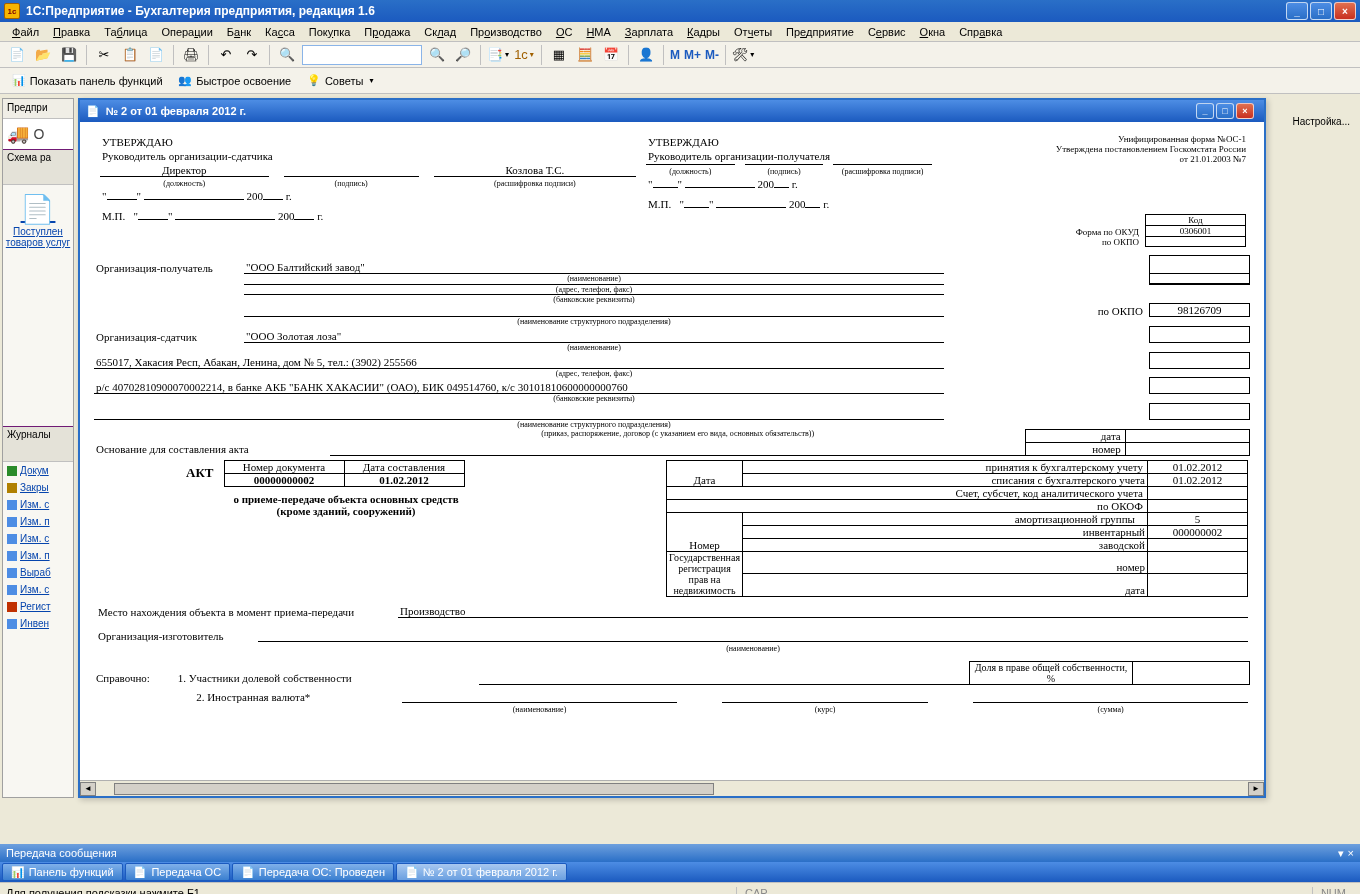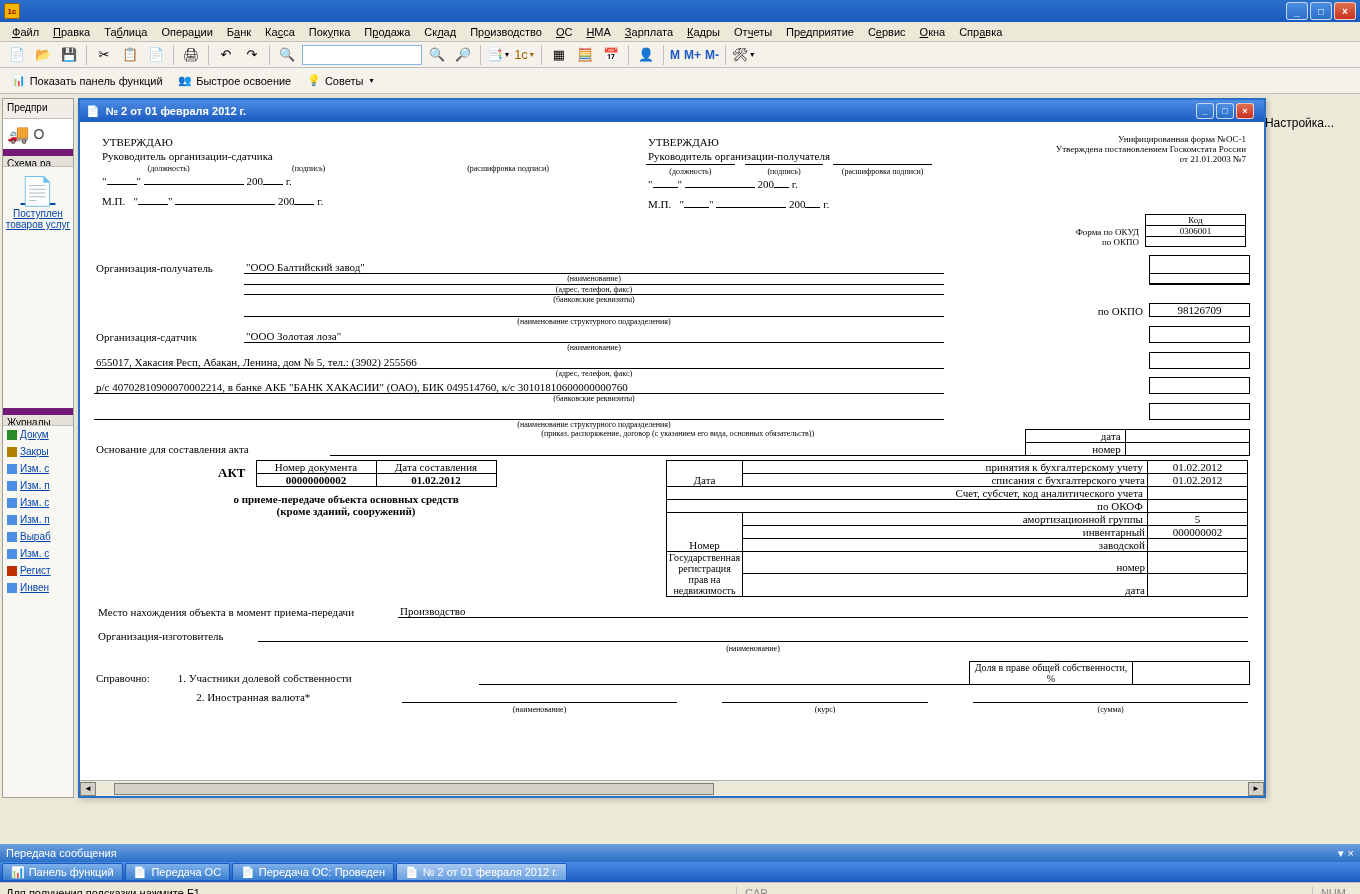--- a/index.html
+++ b/index.html
@@ -25,25 +25,25 @@
 .sep { width: 1px; height: 20px; background: #c0c0c0; margin: 0 2px; }
 .tlabel { display: inline-flex; align-items: center; gap: 4px; padding: 2px 6px; }
 .drop { font-size: 8px; margin-left: 2px; }
 .tinput { width: 120px; height: 20px; border: 1px solid #8ab4e8; background: #fff; }
 .mtxt { color: #1b5abf; font-weight: bold; font-size: 12px; }
 
 
 .workarea { position: relative; height: 750px; background: #ece9d8; }
 .leftstrip { position: absolute; left: 2px; top: 4px; width: 72px; height: 700px; background: #f8f7f2; border: 1px solid #a0a0a0; }
 .leftstrip .tab { height: 20px; background: #f0eee6; border-bottom: 1px solid #c0c0c0; font-size: 10px; padding: 3px 4px; overflow: hidden; white-space: nowrap; }
-.leftstrip .hdr { height: 18px; background: #e4e2d8; border-top: 7px solid #701a75; border-bottom: 1px solid #c0c0c0; font-size: 10px; padding: 2px 4px; overflow: hidden; white-space: nowrap; }
+.leftstrip .hdr { height: 36px; background: #e4e2d8; border-top: 1px solid #701a75; border-bottom: 1px solid #c0c0c0; font-size: 10px; padding: 2px 4px; overflow: hidden; white-space: nowrap; }
 .leftstrip .it { padding: 3px 4px; font-size: 10px; color: #0645ad; text-decoration: underline; overflow: hidden; white-space: nowrap; display: flex; align-items: center; gap: 3px; }
 .leftstrip .it .sq { width: 10px; height: 10px; display: inline-block; flex-shrink: 0; }
 .leftstrip .bigitem { text-align: center; padding: 8px 2px; color: #0645ad; text-decoration: underline; font-size: 10px; }
-.rightlbl { position: absolute; right: 26px; top: 22px; font-size: 12px; }
+.rightlbl { position: absolute; right: 10px; top: 22px; font-size: 10px; }
 
 
 .docwin { position: absolute; left: 78px; top: 4px; width: 1188px; height: 700px; background: #fff; border: 2px solid #2a6fc7; box-shadow: 2px 2px 6px rgba(0,0,0,.2); display: flex; flex-direction: column; }
 .docwin .dtitle { height: 22px; background: linear-gradient(#4d8de4,#1b5abf); color: #fff; display: flex; align-items: center; padding: 0 6px; font-weight: bold; }
 .docwin .dtitle .winbtns { gap: 2px; }
 .docwin .dtitle .winbtn { width: 18px; height: 16px; font-size: 9px; }
 .docbody { flex: 1; overflow: hidden; position: relative; }
 .docpage { position: absolute; left: 0; top: 0; width: 100%; padding: 10px 14px 10px 14px; font-family: "Times New Roman", serif; font-size: 11px; color: #000; }
 .docpage td { padding: 0 2px; vertical-align: bottom; }
 .ul { border-bottom: 1px solid #000; }
@@ -66,20 +66,21 @@
 
 
 .approve-block { width: 540px; }
 .rowgap { height: 4px; }
 </style>
 </head>
 <body>
 
 <div class="titlebar">
   <span class="icon">1c</span>
+  <span class="ttl">1С:Предприятие  - Бухгалтерия предприятия, редакция 1.6</span>
   <div class="winbtns">
     <div class="winbtn min">_</div>
     <div class="winbtn max">□</div>
     <div class="winbtn close">×</div>
   </div>
 </div>
 
 <div class="menubar">
   <span><u>Ф</u>айл</span>
   <span><u>П</u>равка</span>
@@ -222,20 +223,27 @@
           <td style="width:540px;vertical-align:top;">
             <table class="approve-block">
               <tbody>
                       <tr>
                         <td colspan="5">УТВЕРЖДАЮ</td>
                       </tr>
               <tr>
                         <td colspan="5">Руководитель организации-сдатчика</td>
                       </tr>
               <tr>
+                <td class="ul ctr" style="width:150px;">Директор</td>
+                <td style="width:10px;"></td>
+                <td class="ul" style="width:120px;"></td>
+                <td style="width:10px;"></td>
+                <td class="ul ctr" style="width:180px;">Козлова Т.С.</td>
+              </tr>
+              <tr>
                         <td class="sm">(должность)</td>
                         <td></td>
                         <td class="sm">(подпись)</td>
                         <td></td>
                         <td class="sm">(расшифровка подписи)</td>
                       </tr>
               <tr>
                         <td colspan="5">"<span class="ul" style="display:inline-block;width:30px;"></span>" <span class="ul" style="display:inline-block;width:100px;"></span> <span>200</span><span class="ul" style="display:inline-block;width:20px;"></span> <span>г.</span></td>
                       </tr>
               <tr class="rowgap">
@@ -428,21 +436,21 @@
             <td class="bd" style="width:100px;"></td>
           </tr>
         </tbody>
           </table>
 
         <table style="width:100%;border-collapse:collapse;margin-top:4px;">
           <tbody>
               <tr>
 
             <td style="width:570px;vertical-align:top;">
-              <table style="border-collapse:collapse;margin-left:120px;">
+              <table style="border-collapse:collapse;margin-left:88px;">
                 <tbody>
                       <tr>
                   <td rowspan="2" class="b" style="padding-right:10px;vertical-align:middle;font-size:13px;">АКТ</td>
                   <td class="bd ctr" style="width:120px;">Номер документа</td>
                   <td class="bd ctr" style="width:120px;">Дата составления</td>
                 </tr>
                 <tr>
                         <td class="bd ctr b">00000000002</td>
                         <td class="bd ctr b">01.02.2012</td>
                       </tr>
@@ -467,21 +475,21 @@
                 <tr>
                         <td colspan="2" class="bd rt" style="padding-right:4px;">Счет, субсчет, код аналитического учета</td>
                         <td class="bd"></td>
                       </tr>
                 <tr>
                         <td colspan="2" class="bd rt" style="padding-right:4px;">по ОКОФ</td>
                         <td class="bd"></td>
                       </tr>
                 <tr>
                         <td class="bd ctr" rowspan="3">Номер</td>
-                        <td class="bd rt" style="padding-right:4px;">амортизационной группы</td>
+                        <td class="bd rt" style="padding-right:12px;">амортизационной группы</td>
                         <td class="bd ctr">5</td>
                       </tr>
                 <tr>
                         <td class="bd rt">инвентарный</td>
                         <td class="bd ctr">000000002</td>
                       </tr>
                 <tr>
                         <td class="bd rt">заводской</td>
                         <td class="bd"></td>
                       </tr>

